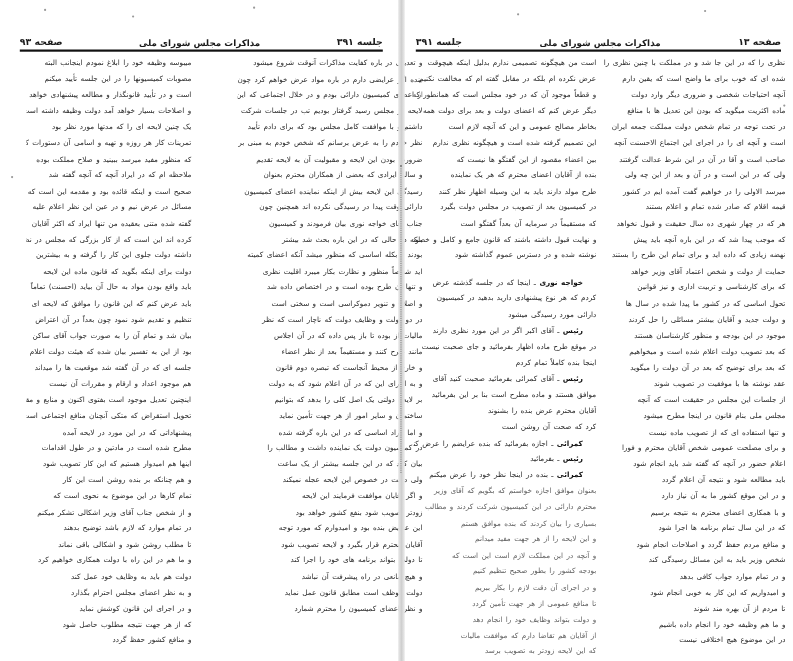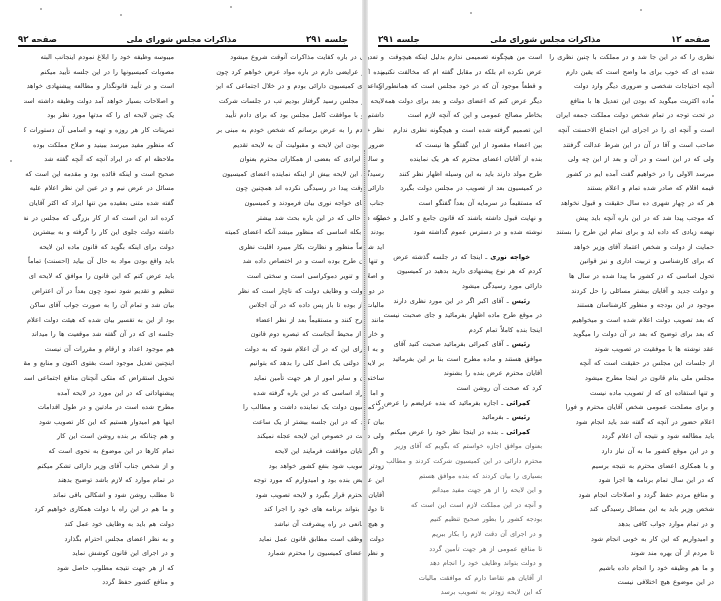--- a/index.html
+++ b/index.html
@@ -121,21 +121,21 @@
         <span class="line">بود از این به تفسیر بیان شده که هیئت دولت اعلام</span>
         <span class="line">جلسه ای که در آن گفته شد موقعیت ها را میداند</span>
         <span class="line">هم موجود اعداد و ارقام و مقررات آن نیست</span>
         <span class="line">اینچنین تعدیل موجود است بفتوی اکنون و منابع و مقادیر</span>
         <span class="line">تحویل استقراض که متکی آنچنان منافع اجتماعی است</span>
         <span class="line">پیشنهاداتی که در این مورد در لایحه آمده</span>
         <span class="line">مطرح شده است در مادتین و در طول اقدامات</span>
         <span class="line">اینها هم امیدوار هستیم که این کار تصویب شود</span>
         <span class="line">و هم چنانکه بر بنده روشن است این کار</span>
         <span class="line">تمام کارها در این موضوع به نحوی است که</span>
-        <span class="line">و از شخص جناب آقای وزیر دارائی تشکر میکنم</span>
+        <span class="line">و از شخص جناب آقای وزیر اشکالی تشکر میکنم</span>
         <span class="line">در تمام موارد که لازم باشد توضیح بدهند</span>
         <span class="line">تا مطلب روشن شود و اشکالی باقی نماند</span>
         <span class="line">و ما هم در این راه با دولت همکاری خواهیم کرد</span>
         <span class="line">دولت هم باید به وظایف خود عمل کند</span>
         <span class="line">و به نظر اعضای مجلس احترام بگذارد</span>
         <span class="line">و در اجرای این قانون کوشش نماید</span>
         <span class="line">که از هر جهت نتیجه مطلوب حاصل شود</span>
         <span class="line">و منافع کشور حفظ گردد</span>
       </div>
   </div>

